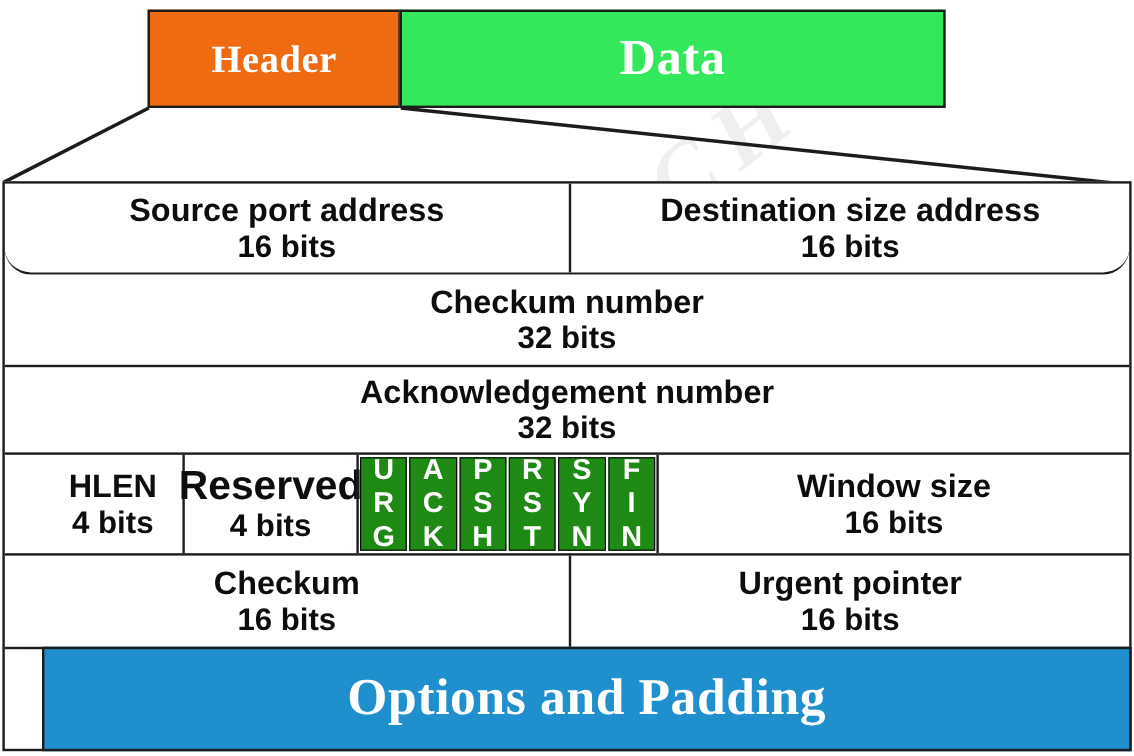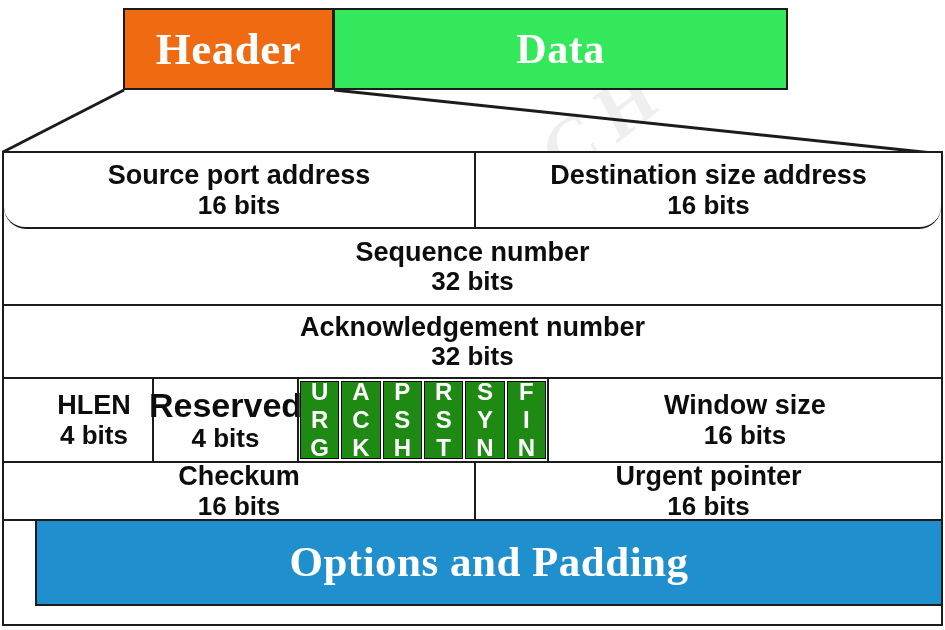--- a/index.html
+++ b/index.html
@@ -49,21 +49,21 @@
     box-sizing: border-box;
     display: flex;
     align-items: center;
     justify-content: center;
     z-index: 3;
   }
   .segment-label {
     font-family: "Liberation Serif", serif;
     font-weight: bold;
     color: #ffffff;
-    font-size: 45px;
+    font-size: 32px;
     line-height: 1;
     letter-spacing: 0.5px;
   }
   #seg-header {
     left: 123px;
     width: 211px;
   }
   #seg-data {
     left: 333px;
     width: 455px;
@@ -117,21 +117,21 @@
   .fcell + .fcell { border-left: 2px solid #1c1c1c; }
 
   .fname { font-size: 27px; white-space: nowrap; }
   .fbits { font-size: 26px; }
 
   
   #row-ports      { height: 76px; border-radius: 22px; }
   #row-seq        { height: 77px; }
   #row-ack        { height: 73px; }
   #row-flags      { height: 84px; }
-  #row-checksum   { height: 58px; }
+  #row-checksum   { height: 78px; }
   #row-options    { height: 83px; padding-left: 33px; }
 
   
   #cell-source      { width: 470px; }
   #cell-destination { flex: 1; }
 
   
   #cell-sequence, #cell-acknowledgement { width: 100%; }
 
   
@@ -215,21 +215,21 @@
         <span class="fbits">16 bits</span>
       </div>
       <div class="fcell" id="cell-destination">
         <span class="fname">Destination size address</span>
         <span class="fbits">16 bits</span>
       </div>
     </div>
 
     <div class="frow" id="row-seq">
       <div class="fcell" id="cell-sequence">
-        <span class="fname">Sequence number</span>
+        <span class="fname">Checkum number</span>
         <span class="fbits">32 bits</span>
       </div>
     </div>
 
     <div class="frow" id="row-ack">
       <div class="fcell" id="cell-acknowledgement">
         <span class="fname">Acknowledgement number</span>
         <span class="fbits">32 bits</span>
       </div>
     </div>

